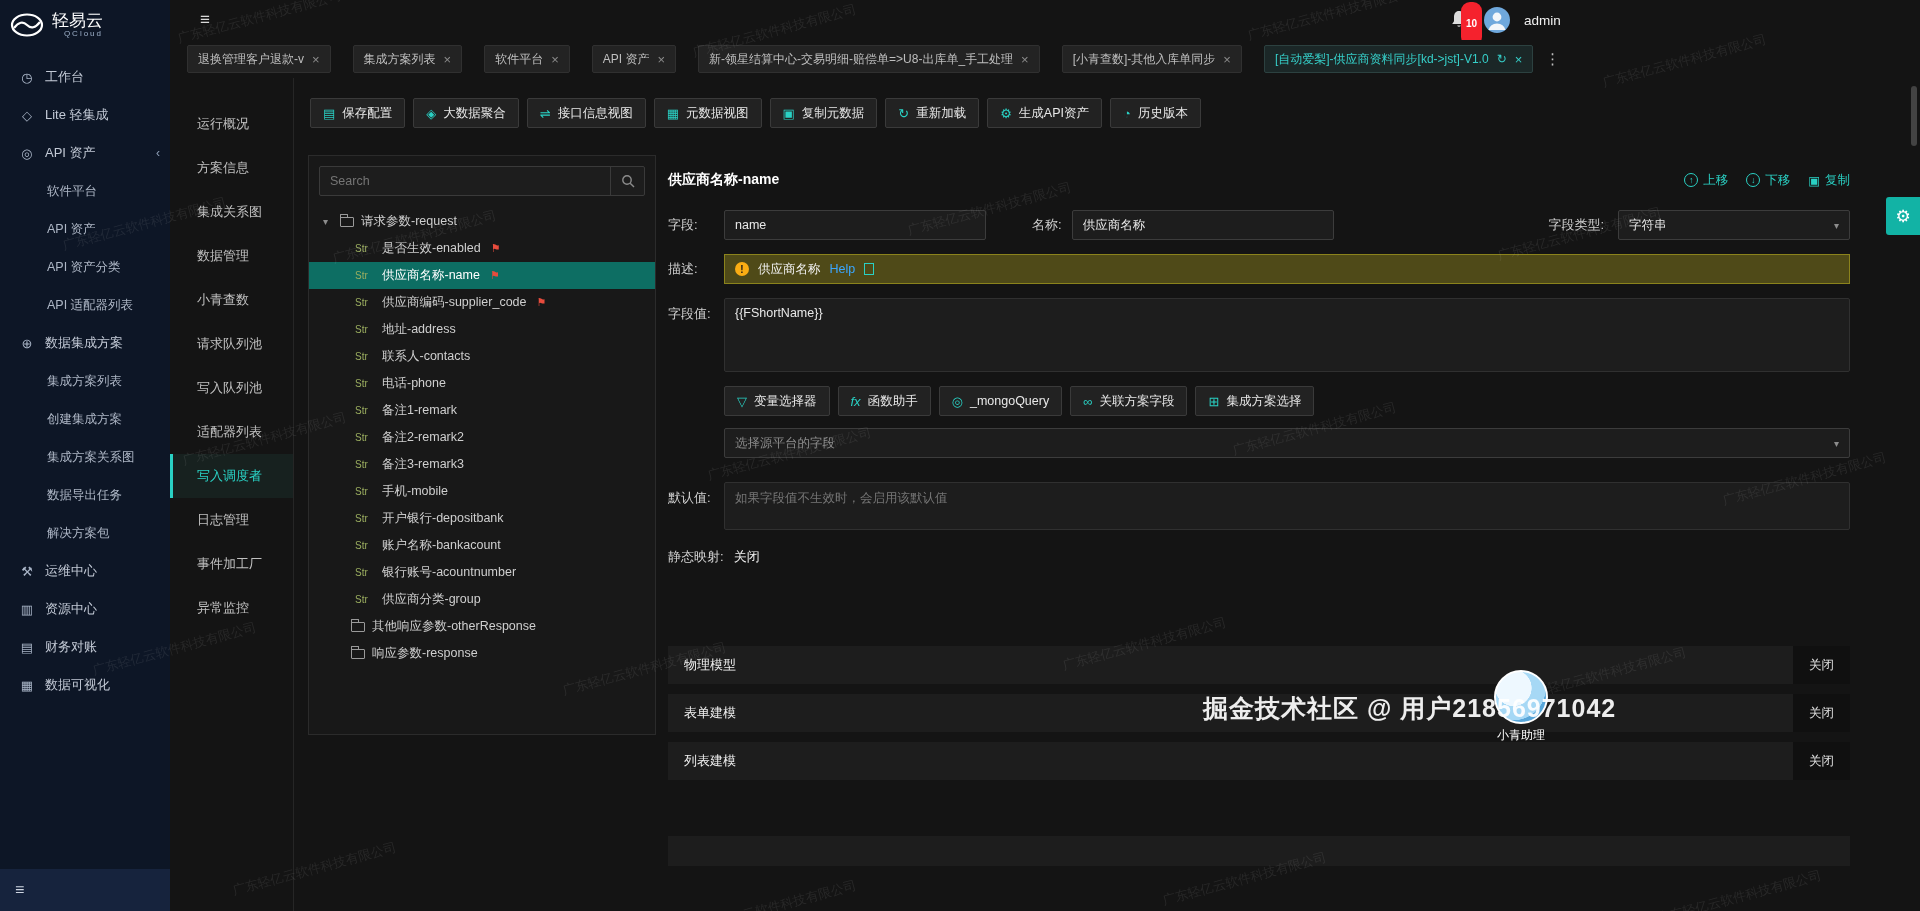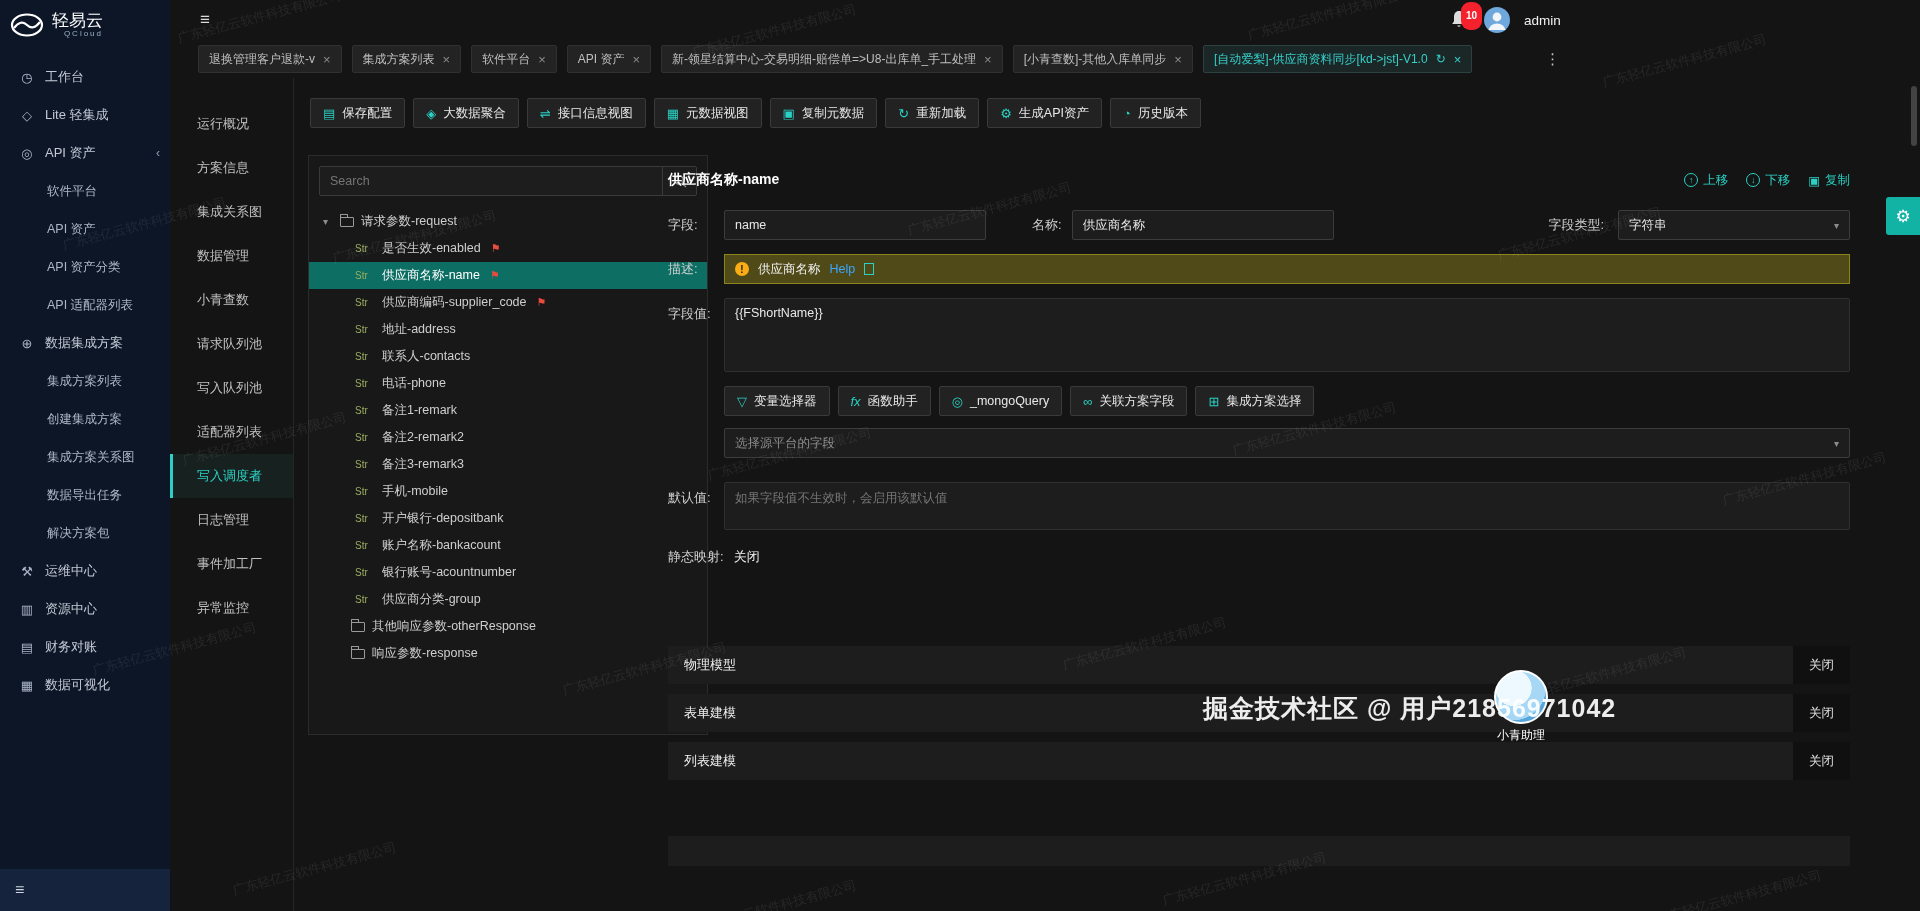--- a/index.html
+++ b/index.html
@@ -18,45 +18,45 @@
   .side-item .ico{width:16px;font-size:13px;color:#aab6c8;text-align:center;flex:none}
   .side-item .exp{margin-left:auto;color:#8fa0b8;font-size:12px}
   .side-sub{height:38px;display:flex;align-items:center;padding-left:47px;color:#aeb7c6;font-size:12.5px;cursor:pointer;white-space:nowrap}
   .side-foot{height:42px;background:#16233d;display:flex;align-items:center;padding-left:15px;color:#cfd6e2;font-size:16px;cursor:pointer}
 
   
   .topbar{position:absolute;left:170px;top:0;right:0;height:40px;background:#141414;display:flex;align-items:center;z-index:4}
   .collapse{margin-left:30px;font-size:17px;color:#d9d9d9;cursor:pointer}
   .topbar-right{position:absolute;left:1280px;top:0;height:40px;display:flex;align-items:center;gap:14px}
   .bell{position:relative;width:20px;height:20px;cursor:pointer}
-  .badge{position:absolute;top:-8px;left:11px;background:#f5222d;color:#fff;border-radius:9px;font-size:10px;line-height:1;padding:9px 5px;font-weight:bold}
+  .badge{position:absolute;top:-8px;left:11px;background:#f5222d;color:#fff;border-radius:9px;font-size:10px;line-height:1;padding:17px 5px;font-weight:bold}
   .avatar{width:26px;height:26px;border-radius:50%;background:#6fa8dc;overflow:hidden;cursor:pointer;flex:none}
   .username{color:#f0f0f0;font-size:13.5px;cursor:pointer}
 
   
-  .tabbar{position:absolute;left:170px;top:40px;right:0;height:38px;display:flex;align-items:center;gap:10px;padding-left:28px;background:#141414;z-index:4}
+  .tabbar{position:absolute;left:170px;top:40px;right:0;height:38px;display:flex;align-items:center;gap:22px;padding-left:17px;background:#141414;z-index:4}
   .tab{height:28px;display:flex;align-items:center;gap:8px;padding:0 10px;background:#232323;border:1px solid #303030;color:#bfbfbf;font-size:12px;border-radius:2px;cursor:pointer;white-space:nowrap}
   .tab .x{color:#8c8c8c;font-size:13px;line-height:1}
   .tab.active{color:#36cfc9;background:#1b2727;border-color:#2c4140}
   .tab.active .x,.tab.active .r{color:#36cfc9}
   .tab .r{font-size:12px}
   .tabbar-more{position:absolute;left:1375px;color:#bfbfbf;font-size:15px;cursor:pointer}
 
   
   .scheme{position:absolute;left:170px;top:78px;bottom:0;width:124px;background:#141414;border-right:1px solid #262626;padding-top:24px;z-index:3}
   .scheme-item{height:44px;display:flex;align-items:center;padding-left:24px;color:#c0c0c0;font-size:13px;cursor:pointer;border-left:3px solid transparent;white-space:nowrap}
   .scheme-item.active{color:#2ad1c4;border-left-color:#2ad1c4;background:#17211f}
 
   
   .toolbar{position:absolute;left:310px;top:98px;display:flex;gap:8px;z-index:3}
   .tbtn{height:30px;display:flex;align-items:center;gap:7px;padding:0 12px;background:#222;border:1px solid #3a3a3a;border-radius:2px;color:#e8e8e8;font-size:12.5px;cursor:pointer;white-space:nowrap}
   .tbtn .ti{color:#2ad1c4;font-size:13px}
 
   
-  .tree-panel{position:absolute;left:308px;top:155px;width:400px;height:580px;background:#181818;border:1px solid #2b2b2b;padding:10px 0;z-index:3;overflow:hidden}
+  .tree-panel{position:absolute;left:308px;top:155px;width:348px;height:580px;background:#181818;border:1px solid #2b2b2b;padding:10px 0;z-index:3;overflow:hidden}
   .search{margin:0 10px 12px;display:flex;height:30px;border:1px solid #3a3a3a;background:#1d1d1d;border-radius:2px;align-items:center}
   .search input{flex:1;min-width:0;background:transparent;border:none;outline:none;color:#d9d9d9;padding:0 10px;font-size:12.5px}
   .search .sbtn{width:34px;height:100%;border-left:1px solid #3a3a3a;display:flex;align-items:center;justify-content:center;cursor:pointer}
   .trow{height:27px;display:flex;align-items:center;gap:7px;padding-left:14px;font-size:12.5px;color:#cfcfcf;cursor:pointer;white-space:nowrap}
   .trow .caret{color:#8c8c8c;font-size:10px;width:10px;flex:none}
   .trow.item{padding-left:46px}
   .trow.folder2{padding-left:42px}
   .trow.sel{background:#0d6e63;color:#fff}
   .tag{font-size:10px;color:#9aad5f;width:20px;flex:none}
   .flag{color:#e84c3d;font-size:11px;margin-left:3px}

